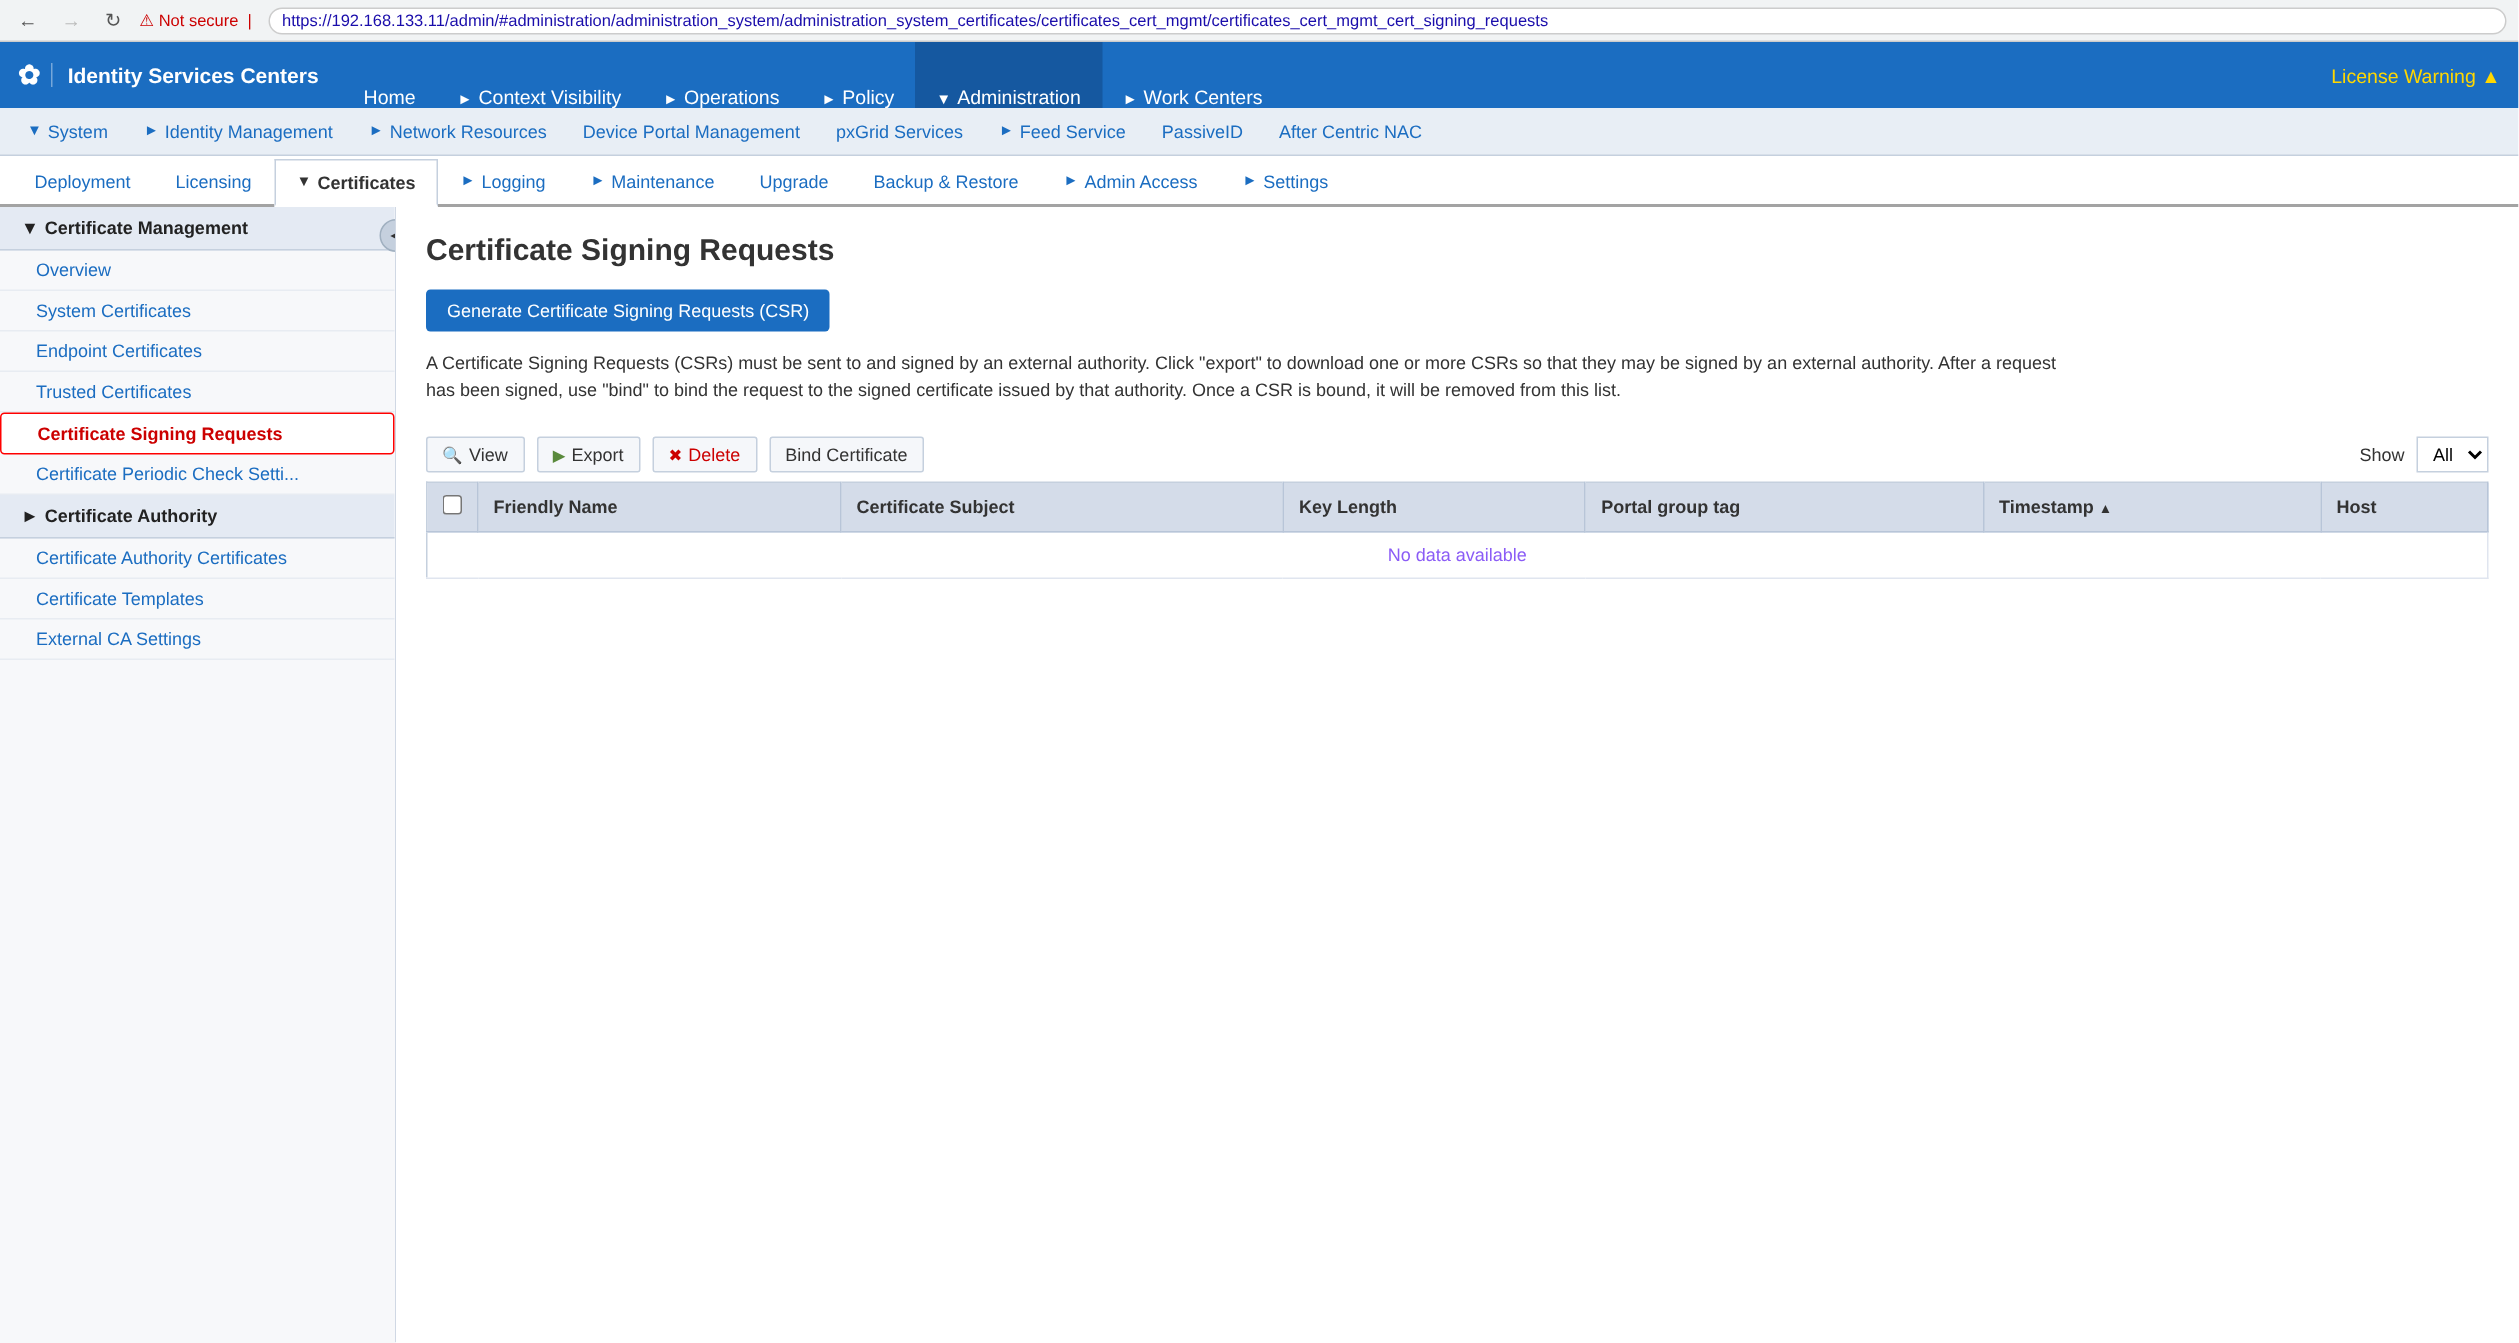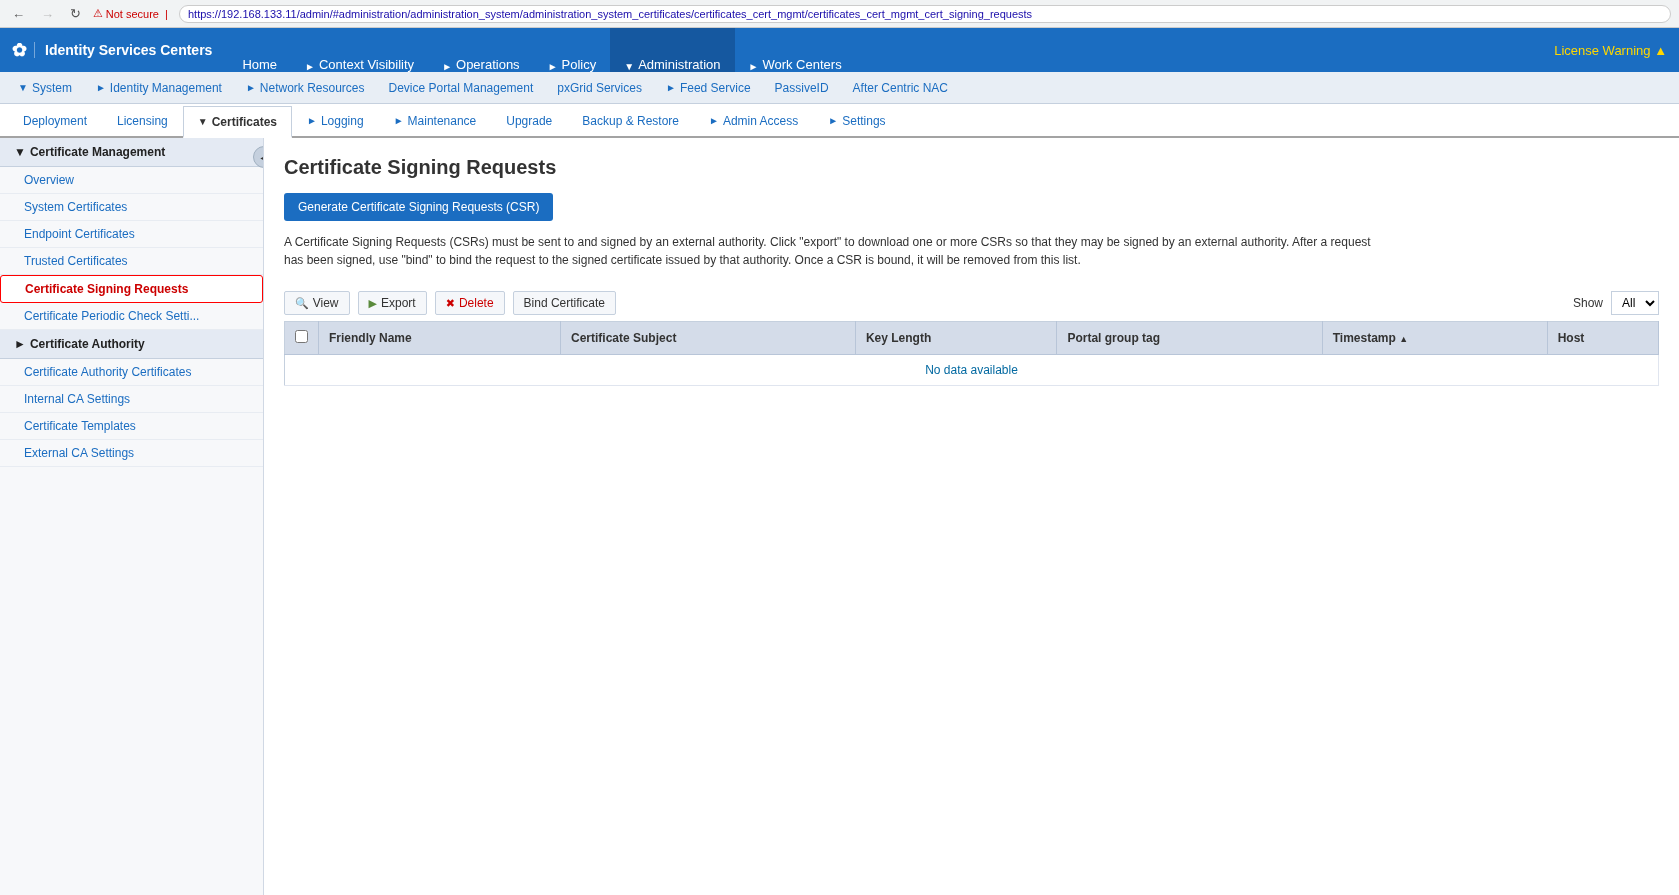--- a/index.html
+++ b/index.html
@@ -290,21 +290,21 @@
       color: #333;
       border-right: 1px solid #b8c5d8;
       border-bottom: 1px solid #b8c5d8;
       white-space: nowrap;
     }
     .data-table td {
       padding: 8px 10px;
       border-right: 1px solid #e0e5ef;
       border-bottom: 1px solid #e0e5ef;
       font-size: 12px;
-      color: #0369a1;
+      color: #8b5cf6;
       text-align: center;
     }
     .checkbox-col {
       width: 28px;
       text-align: center;
     }
     .no-data {
       text-align: center;
       color: #555;
       padding: 20px;
@@ -455,23 +455,20 @@
     <div class="sidebar-item">
       <span>Certificate Periodic Check Setti...</span>
     </div>
 
     <div class="sidebar-section-header">
       <span>►</span>
       <span>Certificate Authority</span>
     </div>
     <div class="sidebar-item">
       <span>Certificate Authority Certificates</span>
-    </div>
-    <div class="sidebar-item">
-      <span>Internal CA Settings</span>
     </div>
     <div class="sidebar-item">
       <span>Certificate Templates</span>
     </div>
     <div class="sidebar-item">
       <span>External CA Settings</span>
     </div>
   </div>
 
   <div class="content-area">

